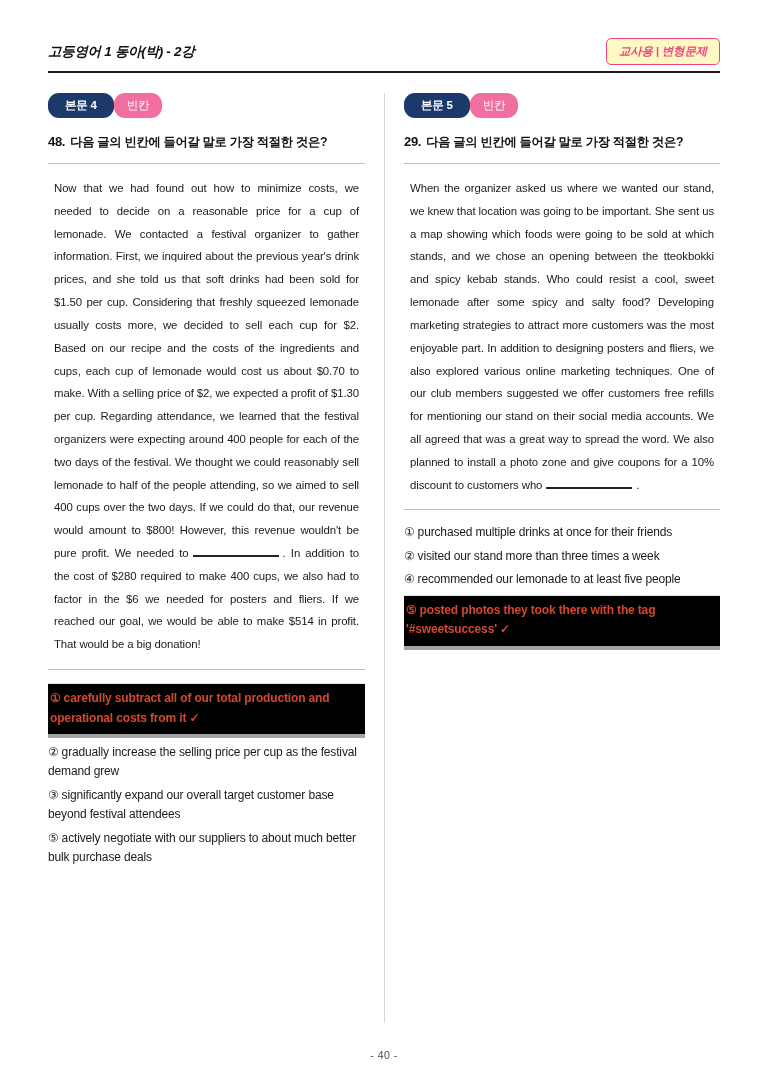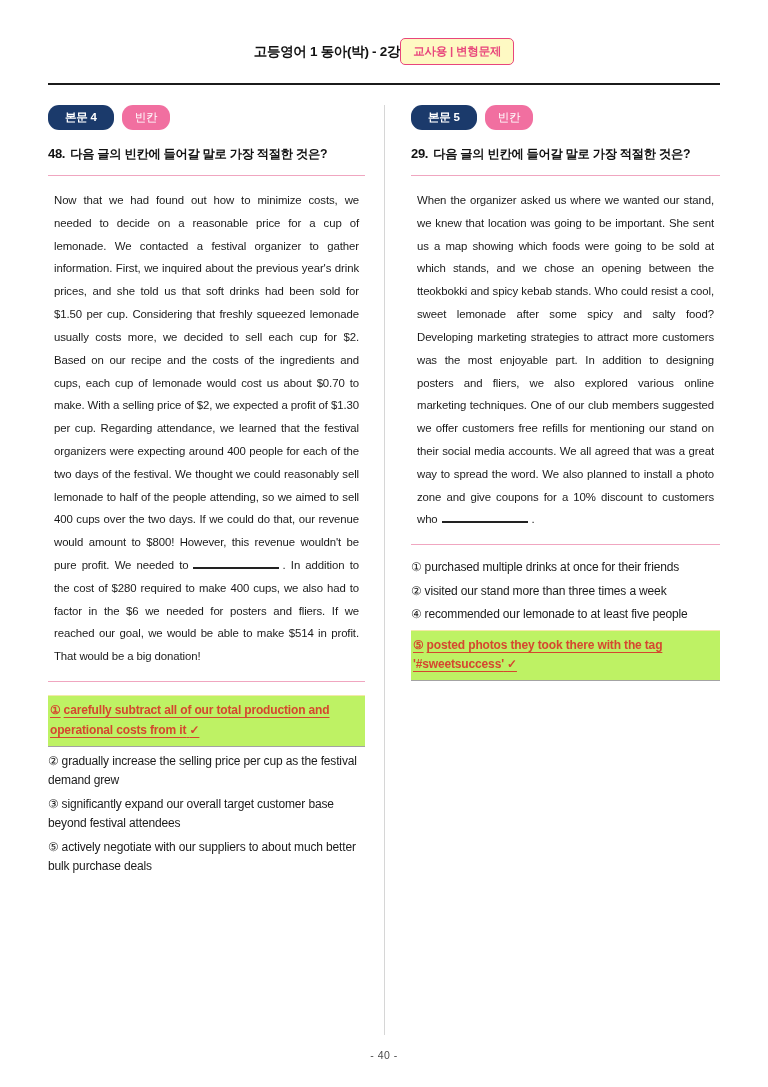--- a/index.html
+++ b/index.html
@@ -19,23 +19,24 @@
     position: relative;
     width: 768px;
     height: 1087px;
     box-sizing: border-box;
     padding: 38px 48px 0 48px;
   }
   
   .header {
     display: flex;
     align-items: center;
-    justify-content: center;
-    padding-bottom: 18px;
+    justify-content: space-between;
+    padding-bottom: 6px;
     border-bottom: 2px solid #1b1b1b;
+    font-style: italic;
   }
   .header-title {
     font-size: 13.5px;
     font-weight: bold;
     letter-spacing: -0.3px;
     color: #111;
   }
   .header-badge {
     border: 1.2px solid #e8467c;
     border-radius: 5px;
@@ -54,28 +55,28 @@
     height: 930px;
   }
   .col {
     width: 50%;
     box-sizing: border-box;
   }
   .col.left {
     padding-right: 19px;
   }
   .col.right {
-    padding-left: 26px;
+    padding-left: 19px;
     border-left: 1px solid #d6d6d6;
   }
   
   .tag-row {
     display: flex;
     align-items: center;
-    gap: 8px;
+    gap: 0;
     margin-bottom: 16px;
   }
   .tag-main {
     background: #1b3a6b;
     color: #fff;
     font-size: 11.5px;
     font-weight: bold;
     border-radius: 11px;
     padding: 5px 17px;
     letter-spacing: -0.2px;
@@ -129,26 +130,25 @@
     letter-spacing: -0.15px;
   }
   .choice {
     margin-bottom: 4px;
     color: #1a1a1a;
   }
   .choice .marker {
     margin-right: 3px;
   }
   .choice.answer {
-    background: #bef264;
+    background: #000000;
     border-top: 1px solid #f3e9a8;
-    border-bottom: 1px solid #a3a3a3;
+    border-bottom: 4px solid #a3a3a3;
     color: #d5472f;
     font-weight: bold;
-    text-decoration: underline;
     text-underline-offset: 2.5px;
     padding: 5px 2px 6px 2px;
     margin-top: 5px;
     margin-bottom: 5px;
     display: block;
   }
   .check {
     font-weight: bold;
   }
   

